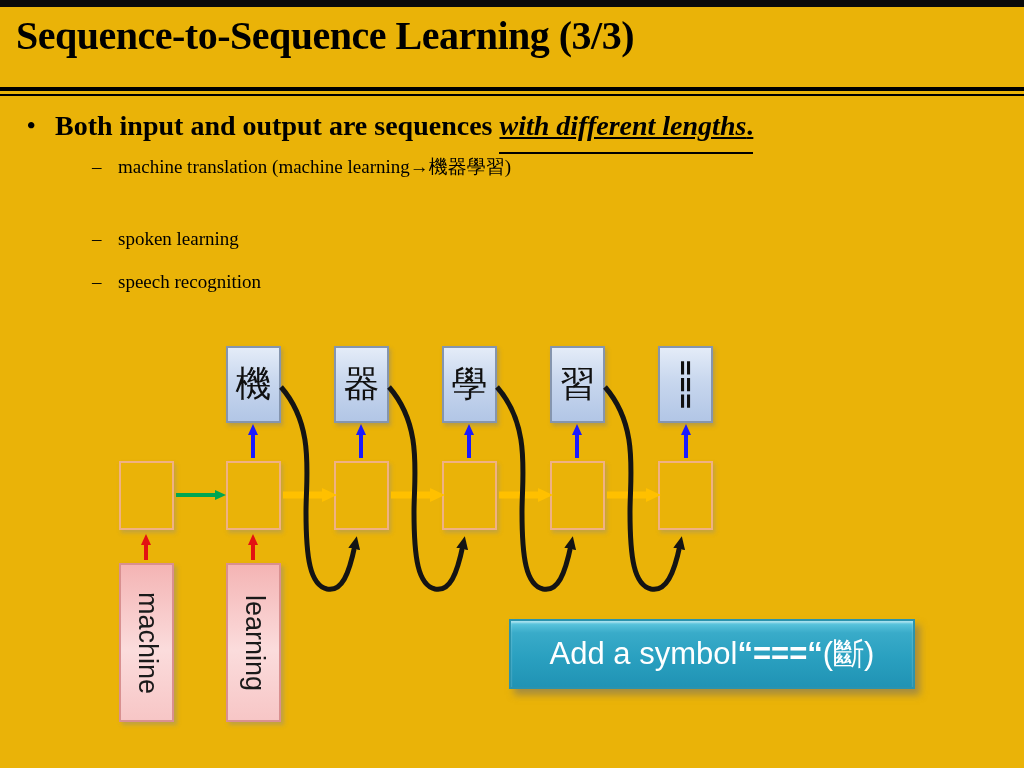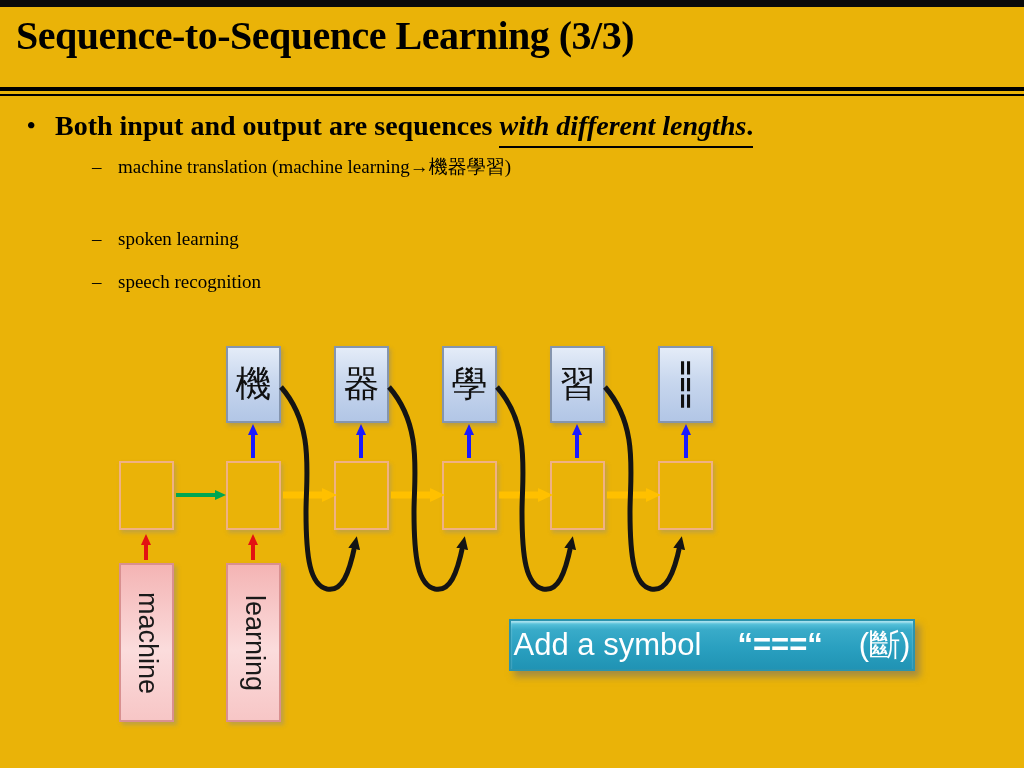--- a/index.html
+++ b/index.html
@@ -17,21 +17,21 @@
     font-family:"Liberation Serif", serif; white-space:nowrap;
   }
   #rule-thick{left:0;top:87px;width:1024px;height:4px;background:#000;}
   #rule-thin{left:0;top:94px;width:1024px;height:2px;background:#000;}
   
   #bullet-main{
     left:27px; top:110px; width:980px; font-size:28px; font-weight:bold; color:#000;
     white-space:nowrap;
   }
   #bullet-main .marker{display:inline-block;width:28px;font-size:24px;vertical-align:2px;}
-  #bullet-main .ul-group{border-bottom:2px solid #000;padding-bottom:5px;}
+  #bullet-main .ul-group{border-bottom:2px solid #000;padding-bottom:11px;text-decoration:underline;}
   #bullet-main .emph{font-style:italic;}
   .sub{
     left:92px; width:900px; font-size:19px; color:#000; white-space:nowrap;
     font-family:"Liberation Serif", serif;
   }
   .sub .dash{display:inline-block;width:26px;}
   #sub-0{top:154px;} #sub-1{top:191px;} #sub-2{top:228px;} #sub-3{top:271px;}
   
   .bluebox{
     width:55px;height:77px;top:346px;
@@ -63,28 +63,27 @@
   .pinkbox .word{
     position:absolute; left:50%; top:50%;
     transform:translate(-50%,-50%) rotate(90deg);
     font-family:"Liberation Sans", sans-serif;
     font-size:27px; color:#1a1a1a; white-space:nowrap;
   }
   
   #arrows{left:0;top:0;width:1024px;height:768px;pointer-events:none;}
   
   #banner{
-    left:509px; top:619px; width:406px; height:52px;
+    left:509px; top:619px; width:406px; height:70px;
     background:linear-gradient(180deg,#63cbe2 0%,#39abc9 18%,#2aa0c0 55%,#2093b4 100%);
     border:2px solid #2b93ad; box-sizing:border-box;
     box-shadow:5px 6px 7px rgba(110,110,110,.55), inset 0 2px 2px rgba(255,255,255,.45);
     display:flex;align-items:center;justify-content:center;
     font-family:"Liberation Sans", sans-serif; color:#ffffff; font-size:31px;
     white-space:nowrap;
-    gap:36px;
   }
   #banner .sym{font-weight:bold;}
   
   #citation{
     left:430px; top:707px; width:590px;
     font-family:"Liberation Sans", sans-serif; font-size:23px; color:#2323d0;
     white-space:nowrap;
   }
 </style>
 </head>

